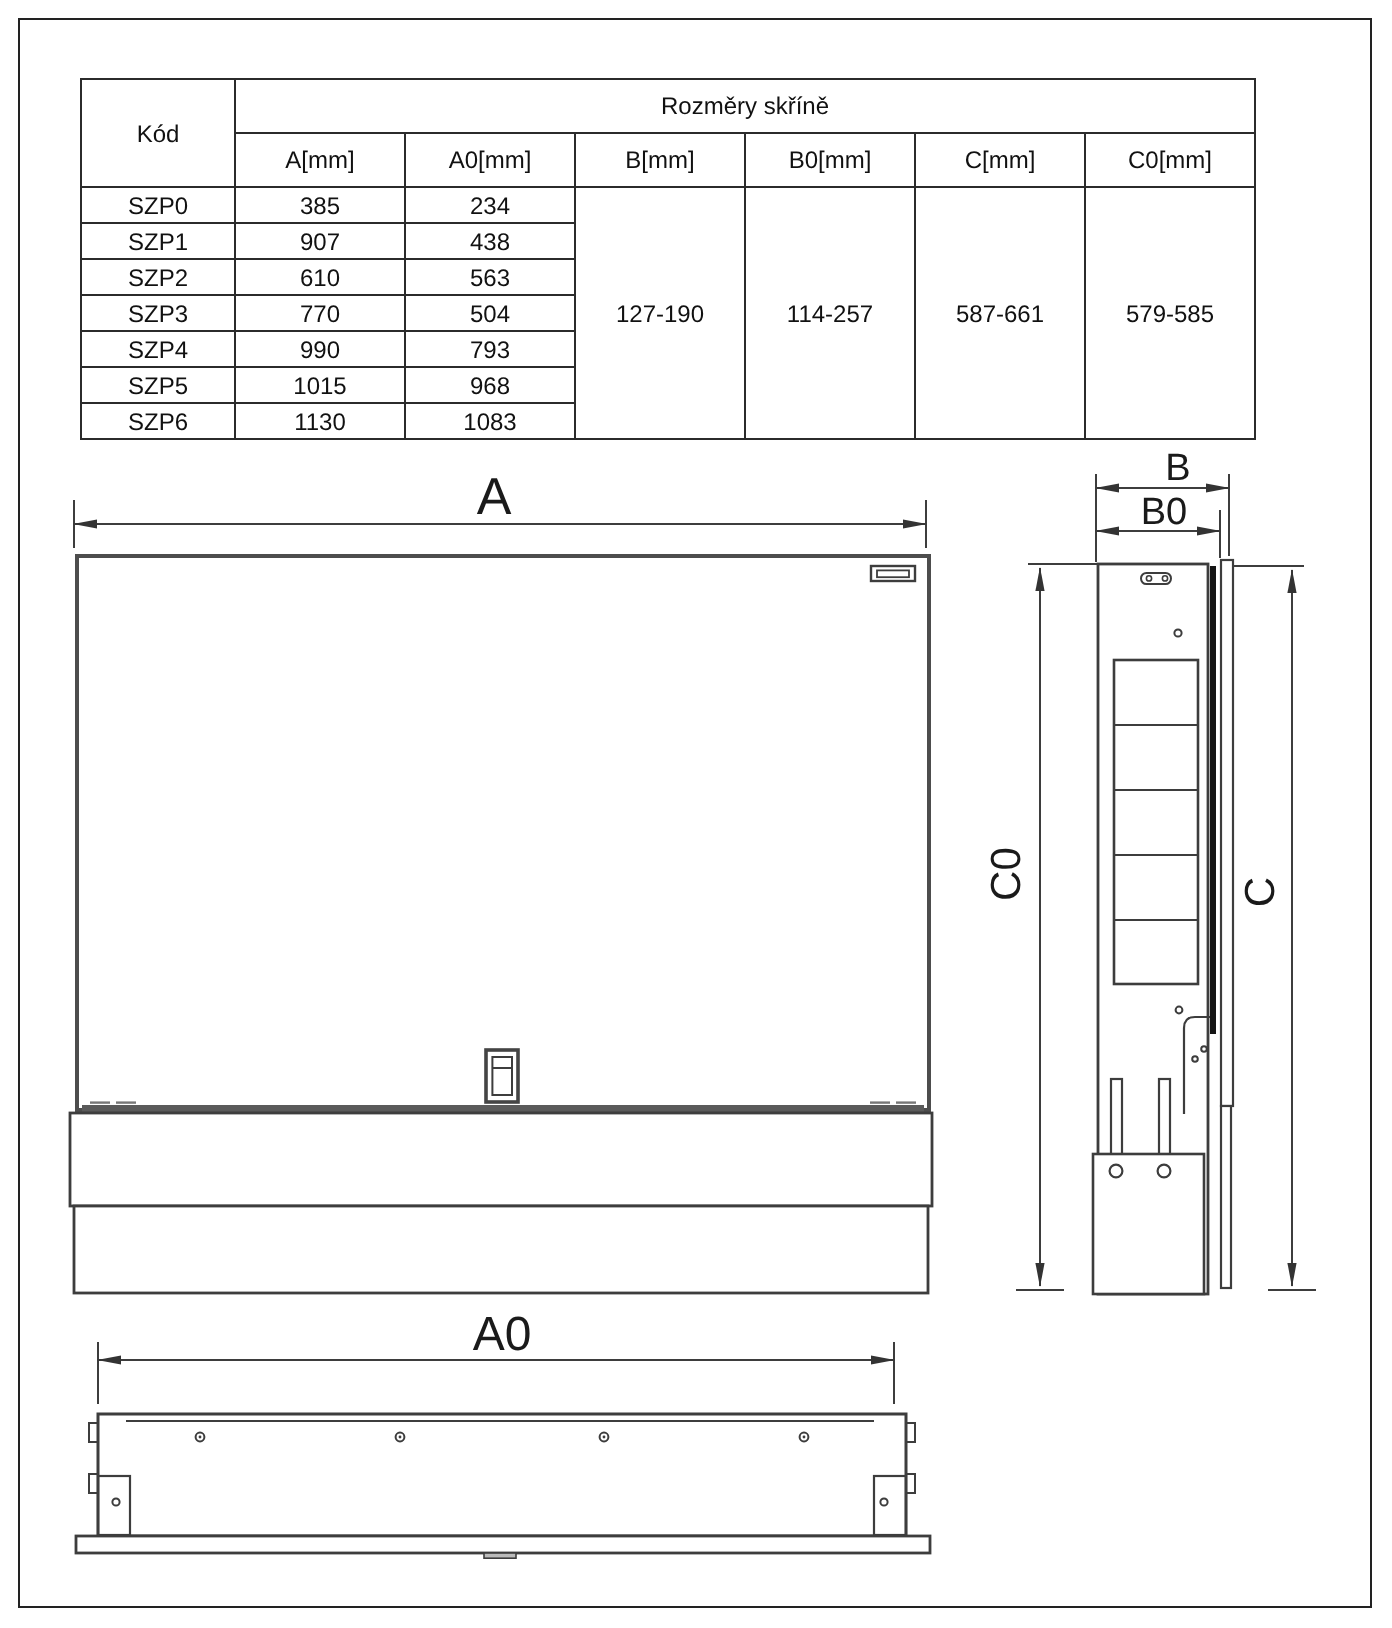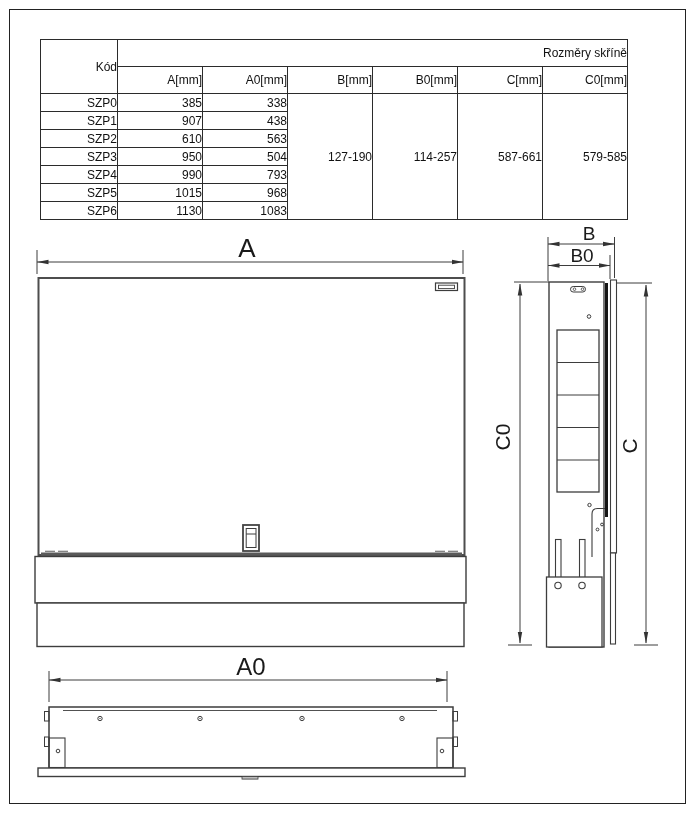--- a/index.html
+++ b/index.html
@@ -3,21 +3,21 @@
 <meta charset="utf-8">
 <style>
   html,body{margin:0;padding:0;background:#fff;}
   .canvas{position:relative;width:696px;height:814px;background:#fff;
           font-family:"Liberation Sans",sans-serif;overflow:hidden;}
   .outer-border{position:absolute;left:9px;top:9px;width:677px;height:795px;
           border:1px solid #222;box-sizing:border-box;}
   table.dim{position:absolute;left:40px;top:39px;width:587px;
           border-collapse:collapse;table-layout:fixed;
           font-size:12px;color:#111;}
-  table.dim th,table.dim td{border:1px solid #2b2b2b;text-align:right;
+  table.dim th,table.dim td{border:1px solid #2b2b2b;text-align:center;
           vertical-align:middle;padding:0;font-weight:400;}
   table.dim tr.hdr th{height:26px;}
   table.dim tr.data td{height:17px;}
   svg text{font-family:"Liberation Sans",sans-serif;fill:#1a1a1a;}
   .drawing{position:absolute;left:0;top:0;}
 </style>
 </head>
 <body>
 
 <div class="canvas">
@@ -42,39 +42,39 @@
         <th>A[mm]</th>
         <th>A0[mm]</th>
         <th>B[mm]</th>
         <th>B0[mm]</th>
         <th>C[mm]</th>
         <th>C0[mm]</th>
       </tr>
       <tr class="data">
         <td>SZP0</td>
         <td>385</td>
-        <td>338</td>
+        <td>234</td>
         <td rowspan="7">127-190</td>
         <td rowspan="7">114-257</td>
         <td rowspan="7">587-661</td>
         <td rowspan="7">579-585</td>
       </tr>
       <tr class="data">
         <td>SZP1</td>
         <td>907</td>
         <td>438</td>
       </tr>
       <tr class="data">
         <td>SZP2</td>
         <td>610</td>
         <td>563</td>
       </tr>
       <tr class="data">
         <td>SZP3</td>
-        <td>950</td>
+        <td>770</td>
         <td>504</td>
       </tr>
       <tr class="data">
         <td>SZP4</td>
         <td>990</td>
         <td>793</td>
       </tr>
       <tr class="data">
         <td>SZP5</td>
         <td>1015</td>

